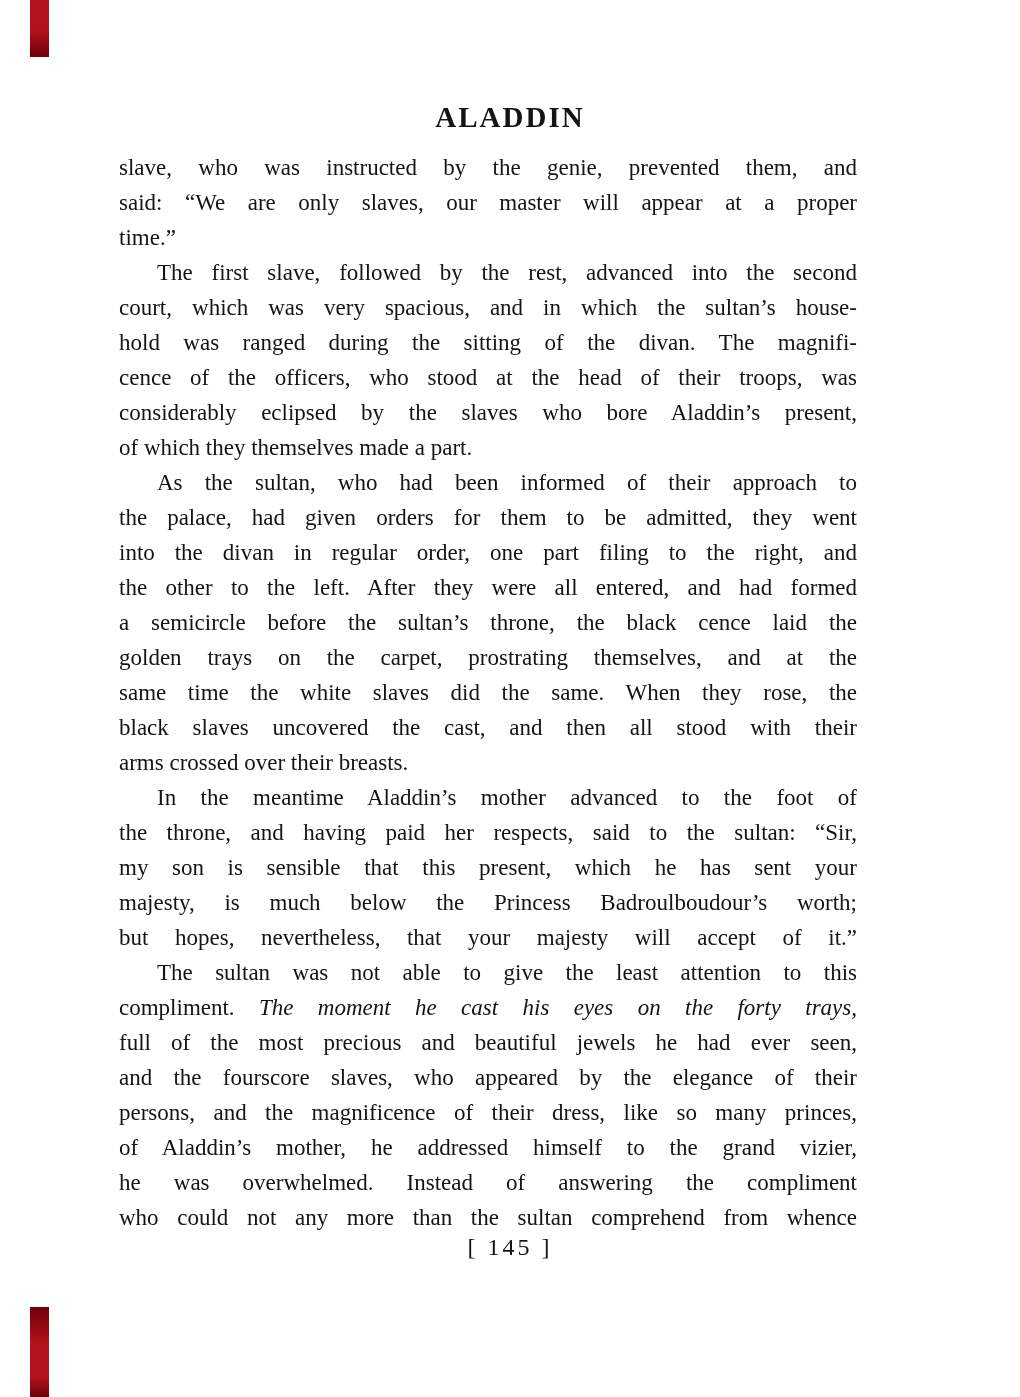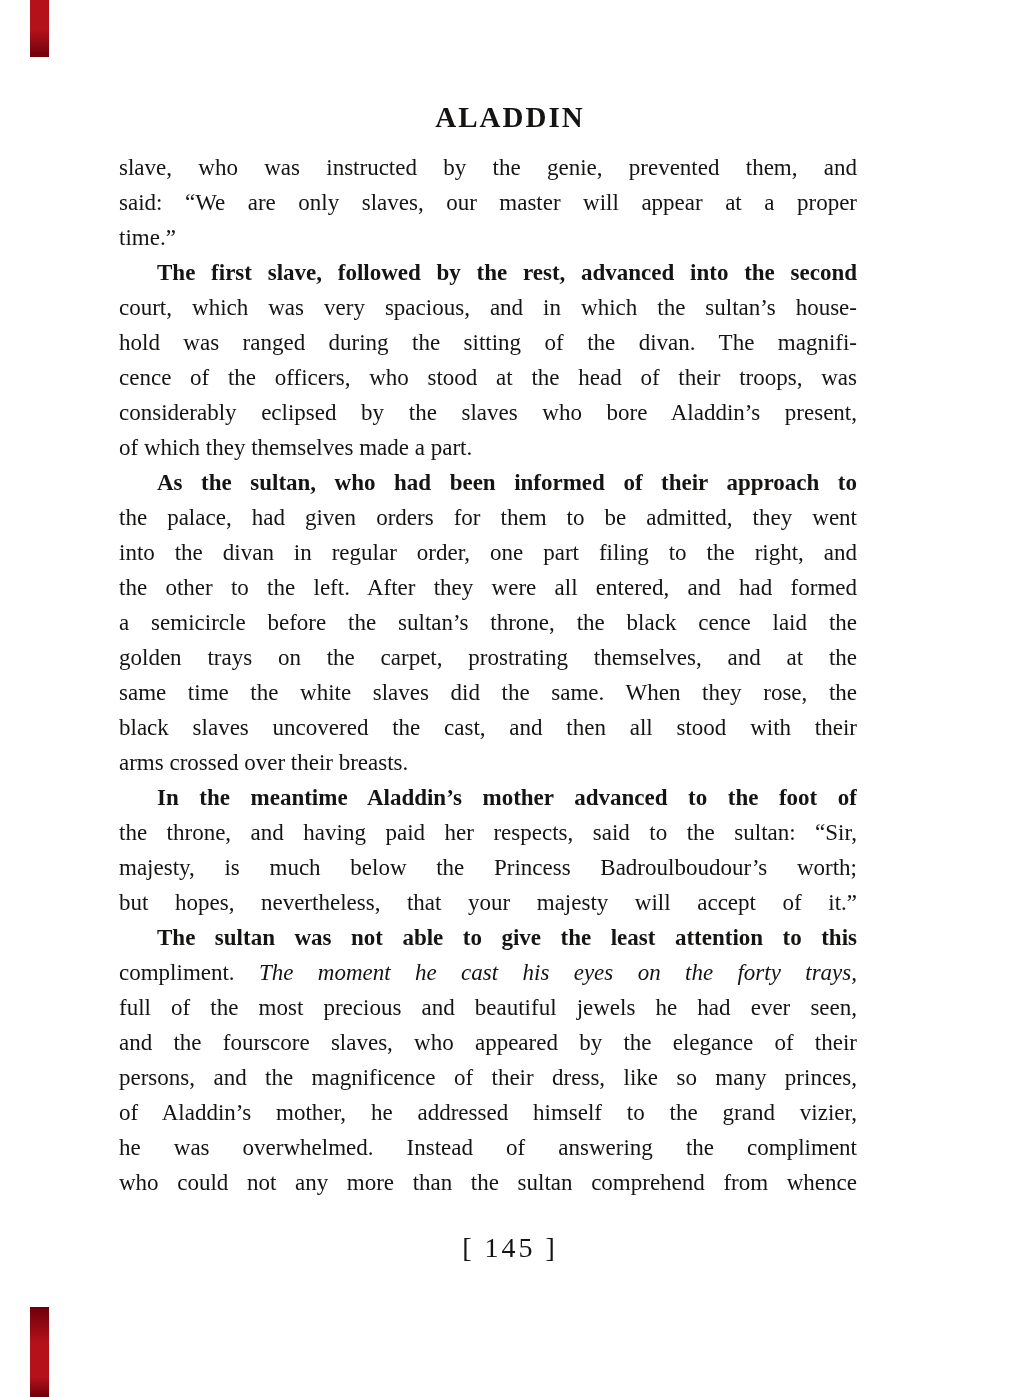--- a/index.html
+++ b/index.html
@@ -46,28 +46,28 @@
   .line {
     height: 35px;
     line-height: 35px;
     font-size: 23px;
     text-align: justify;
     text-align-last: justify;
     white-space: nowrap;
     overflow: hidden;
   }
   .line.no-just { text-align-last: left; white-space: normal; }
-  .line.indent { text-indent: 38px; font-weight: bold; }
+  .line.indent { text-indent: 38px; }
   .line .it { font-style: italic; }
 
   .folio {
     position: absolute;
     top: 1230px; left: 0; width: 100%;
     text-align: center;
-    font-size: 28px;
+    font-size: 24px;
     letter-spacing: 3px;
     line-height: 35px;
   }
 </style>
 </head>
 <body style="--mark-bright: #b3121b; --mark-dark: #6e000a;">
 
 <div class="page">
   <div class="scan-mark top"></div>
   <div class="scan-mark bottom"></div>
@@ -88,20 +88,21 @@
       <div class="line"><span>the palace, had given orders for them to be admitted, they went</span></div>
       <div class="line"><span>into the divan in regular order, one part filing to the right, and</span></div>
       <div class="line"><span>the other to the left.  After they were all entered, and had formed</span></div>
       <div class="line"><span>a semicircle before the sultan’s throne, the black cence laid the</span></div>
       <div class="line"><span>golden trays on the carpet, prostrating themselves, and at the</span></div>
       <div class="line"><span>same time the white slaves did the same.  When they rose, the</span></div>
       <div class="line"><span>black slaves uncovered the cast, and then all stood with their</span></div>
       <div class="line no-just"><span>arms crossed over their breasts.</span></div>
       <div class="line indent"><span>In the meantime Aladdin’s mother advanced to the foot of</span></div>
       <div class="line"><span>the throne, and having paid her respects, said to the sultan: “Sir,</span></div>
+      <div class="line"><span>my son is sensible that this present, which he has sent your</span></div>
       <div class="line"><span>majesty, is much below the Princess Badroulboudour’s worth;</span></div>
       <div class="line"><span>but hopes, nevertheless, that your majesty will accept of it.”</span></div>
       <div class="line indent"><span>The sultan was not able to give the least attention to this</span></div>
       <div class="line"><span>compliment.  </span><span class="it">The moment he cast his eyes on the forty trays,</span></div>
       <div class="line"><span>full of the most precious and beautiful jewels he had ever seen,</span></div>
       <div class="line"><span>and the fourscore slaves, who appeared by the elegance of their</span></div>
       <div class="line"><span>persons, and the magnificence of their dress, like so many princes,</span></div>
       <div class="line"><span>of Aladdin’s mother, he addressed himself to the grand vizier,</span></div>
       <div class="line"><span>he was overwhelmed.  Instead of answering the compliment</span></div>
       <div class="line"><span>who could not any more than the sultan comprehend from whence</span></div>

